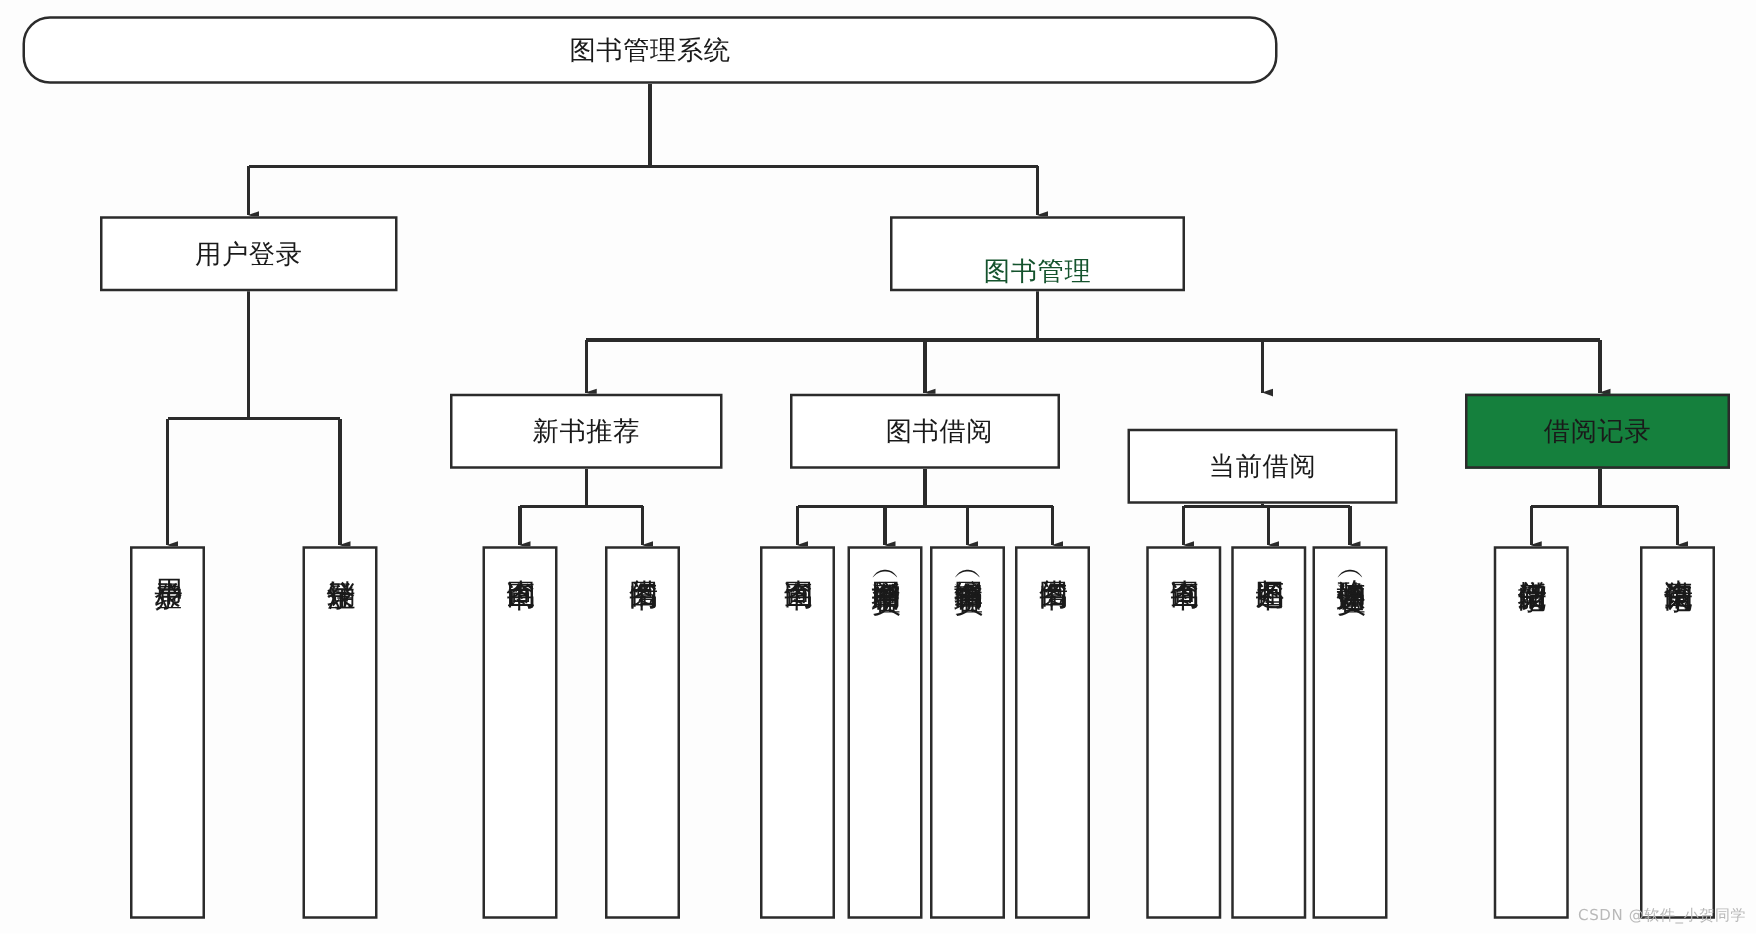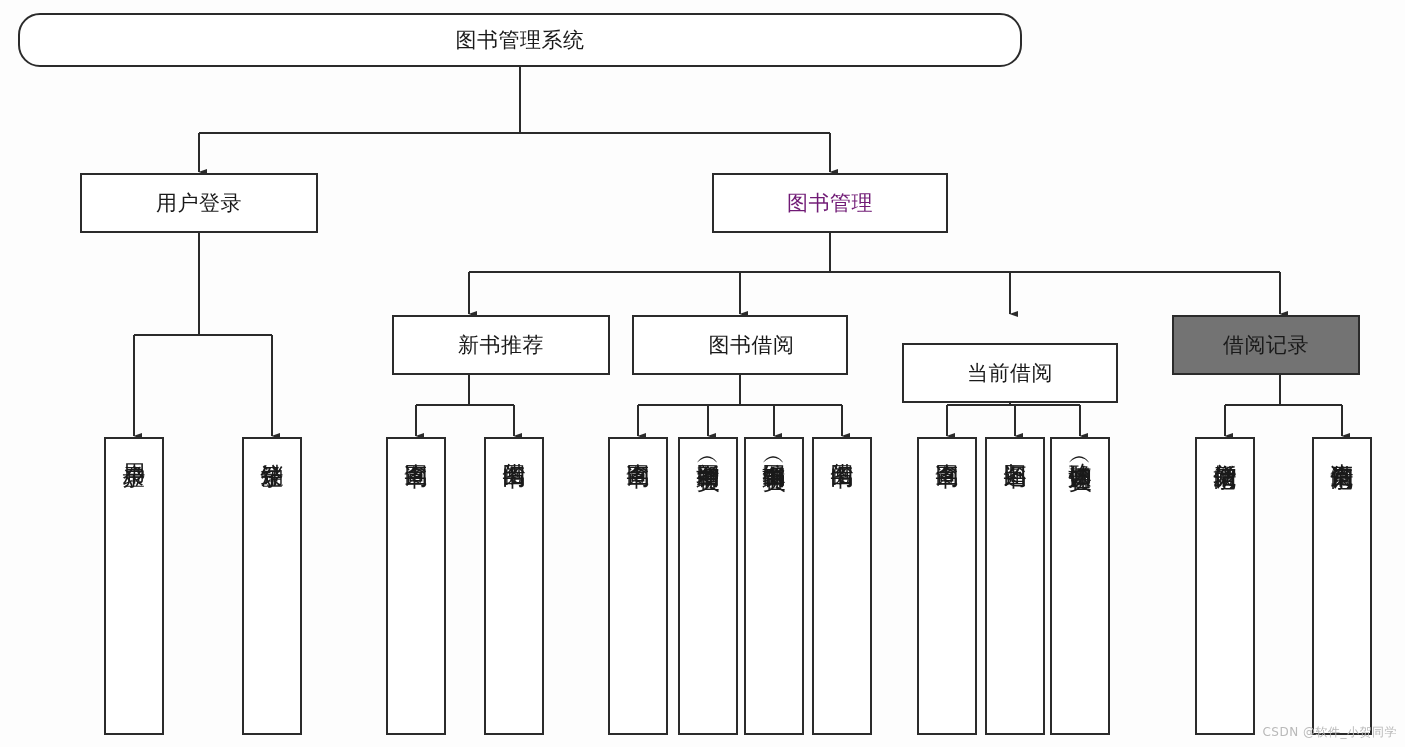--- a/index.html
+++ b/index.html
@@ -106,33 +106,33 @@
       <line x1="1225" y1="405" x2="1225" y2="436" stroke="#2b2b2b" stroke-width="2.6" shape-rendering="crispEdges" marker-end="url(#arrowhead)"></line>
       <line x1="1342" y1="405" x2="1342" y2="436" stroke="#2b2b2b" stroke-width="2.6" shape-rendering="crispEdges" marker-end="url(#arrowhead)"></line>
     </svg>
   <div id="nodes-layer">
       <div class="node h" style="left: 18px; top: 13px; width: 1004px; height: 54px; border-color: rgb(43, 43, 43); background: rgb(255, 255, 255); color: rgb(26, 26, 26); border-radius: 22px;">
         <span>图书管理系统</span>
       </div>
       <div class="node h" style="left: 80px; top: 173px; width: 238px; height: 60px; border-color: rgb(43, 43, 43); background: rgb(255, 255, 255); color: rgb(26, 26, 26);">
         <span>用户登录</span>
       </div>
-      <div class="node h" style="left: 712px; top: 173px; width: 236px; height: 60px; border-color: rgb(43, 43, 43); background: rgb(255, 255, 255); color: #701a75;">
+      <div class="node h" style="left: 712px; top: 173px; width: 236px; height: 60px; border-color: rgb(43, 43, 43); background: rgb(255, 255, 255); color: #14532d; align-items: flex-end;">
         <span>图书管理</span>
       </div>
-      <div class="node h" style="left: 360px; top: 315px; width: 218px; height: 60px; border-color: rgb(43, 43, 43); background: rgb(255, 255, 255); color: rgb(26, 26, 26); margin-left: 32px;">
+      <div class="node h" style="left: 360px; top: 315px; width: 218px; height: 60px; border-color: rgb(43, 43, 43); background: rgb(255, 255, 255); color: rgb(26, 26, 26);">
         <span>新书推荐</span>
       </div>
       <div class="node h" style="left: 632px; top: 315px; width: 216px; height: 60px; border-color: rgb(43, 43, 43); background: rgb(255, 255, 255); color: rgb(26, 26, 26); padding-left: 23px;">
         <span>图书借阅</span>
       </div>
       <div class="node h" style="left: 902px; top: 315px; width: 216px; height: 60px; border-color: rgb(43, 43, 43); background: rgb(255, 255, 255); color: rgb(26, 26, 26); margin-top: 28px;">
         <span>当前借阅</span>
       </div>
-      <div class="node h" style="left: 1172px; top: 315px; width: 188px; height: 60px; border-color: rgb(43, 43, 43); background: #737373; color: rgb(26, 26, 26);">
+      <div class="node h" style="left: 1172px; top: 315px; width: 212px; height: 60px; border-color: rgb(43, 43, 43); background: #15803d; color: rgb(26, 26, 26);">
         <span>借阅记录</span>
       </div>
       <div class="node v" style="left: 104px; top: 437px; width: 60px; height: 298px; border-color: rgb(43, 43, 43); background: rgb(255, 255, 255); color: rgb(26, 26, 26);">
         <span class="vtext">用户登录</span>
       </div>
       <div class="node v" style="left: 242px; top: 437px; width: 60px; height: 298px; border-color: rgb(43, 43, 43); background: rgb(255, 255, 255); color: rgb(26, 26, 26);">
         <span class="vtext">注销登录</span>
       </div>
       <div class="node v" style="left: 386px; top: 437px; width: 60px; height: 298px; border-color: rgb(43, 43, 43); background: rgb(255, 255, 255); color: rgb(26, 26, 26);">
         <span class="vtext">查询图书</span>

